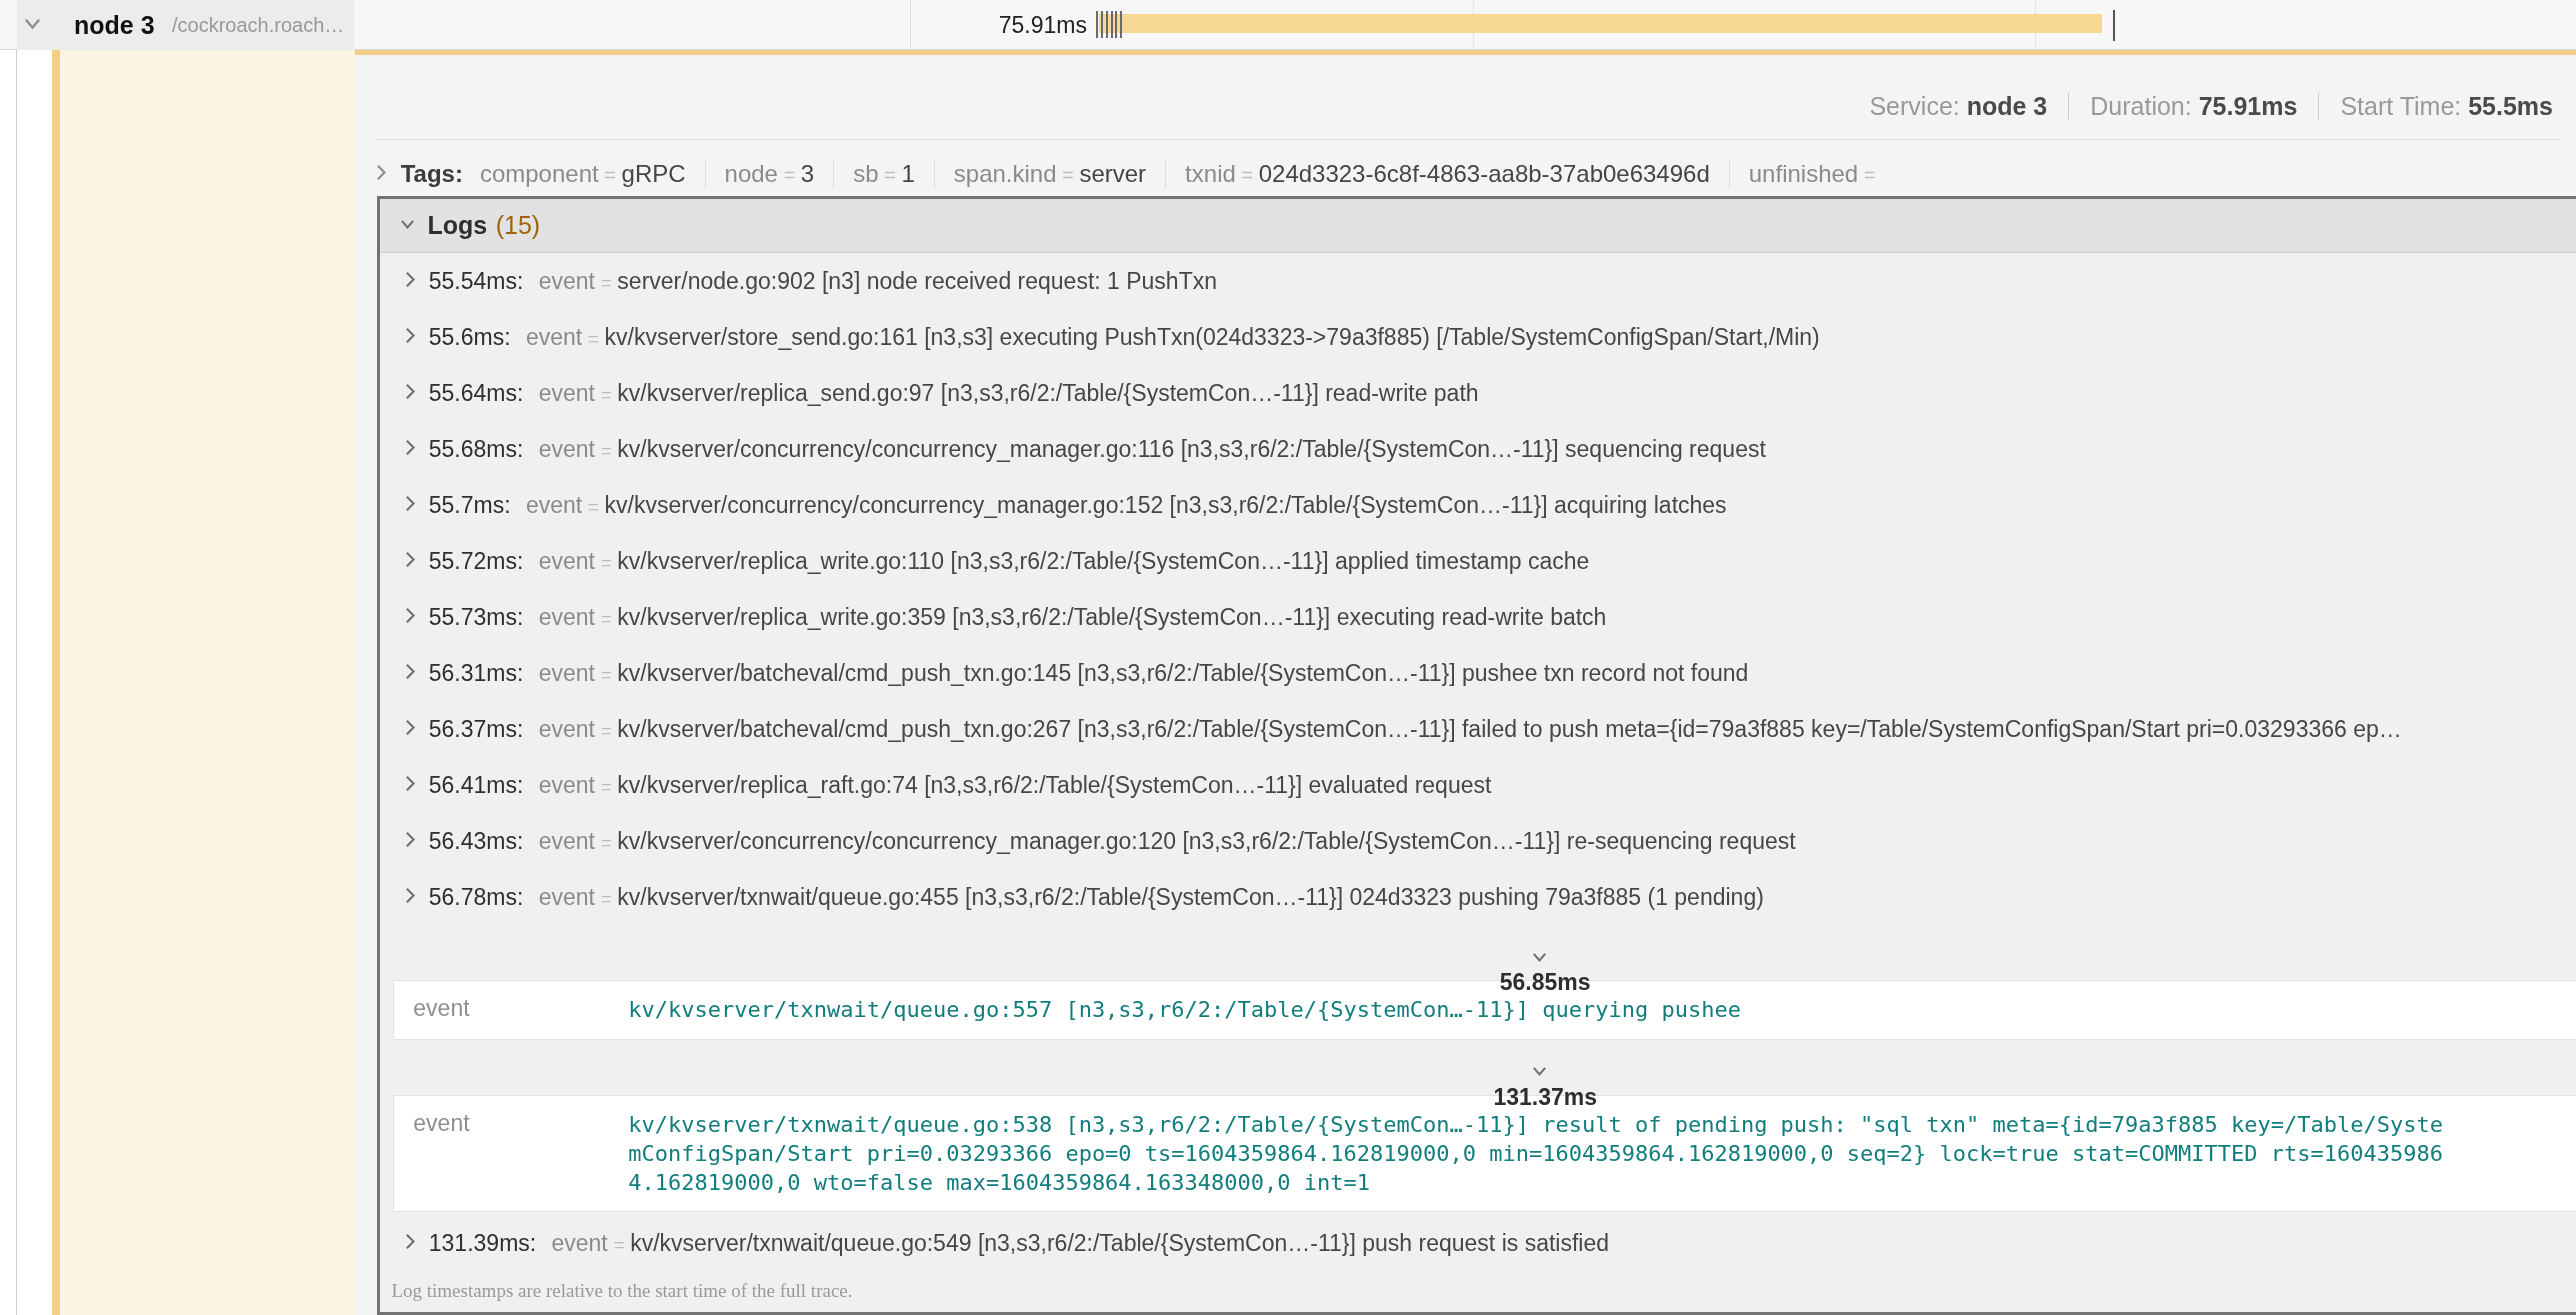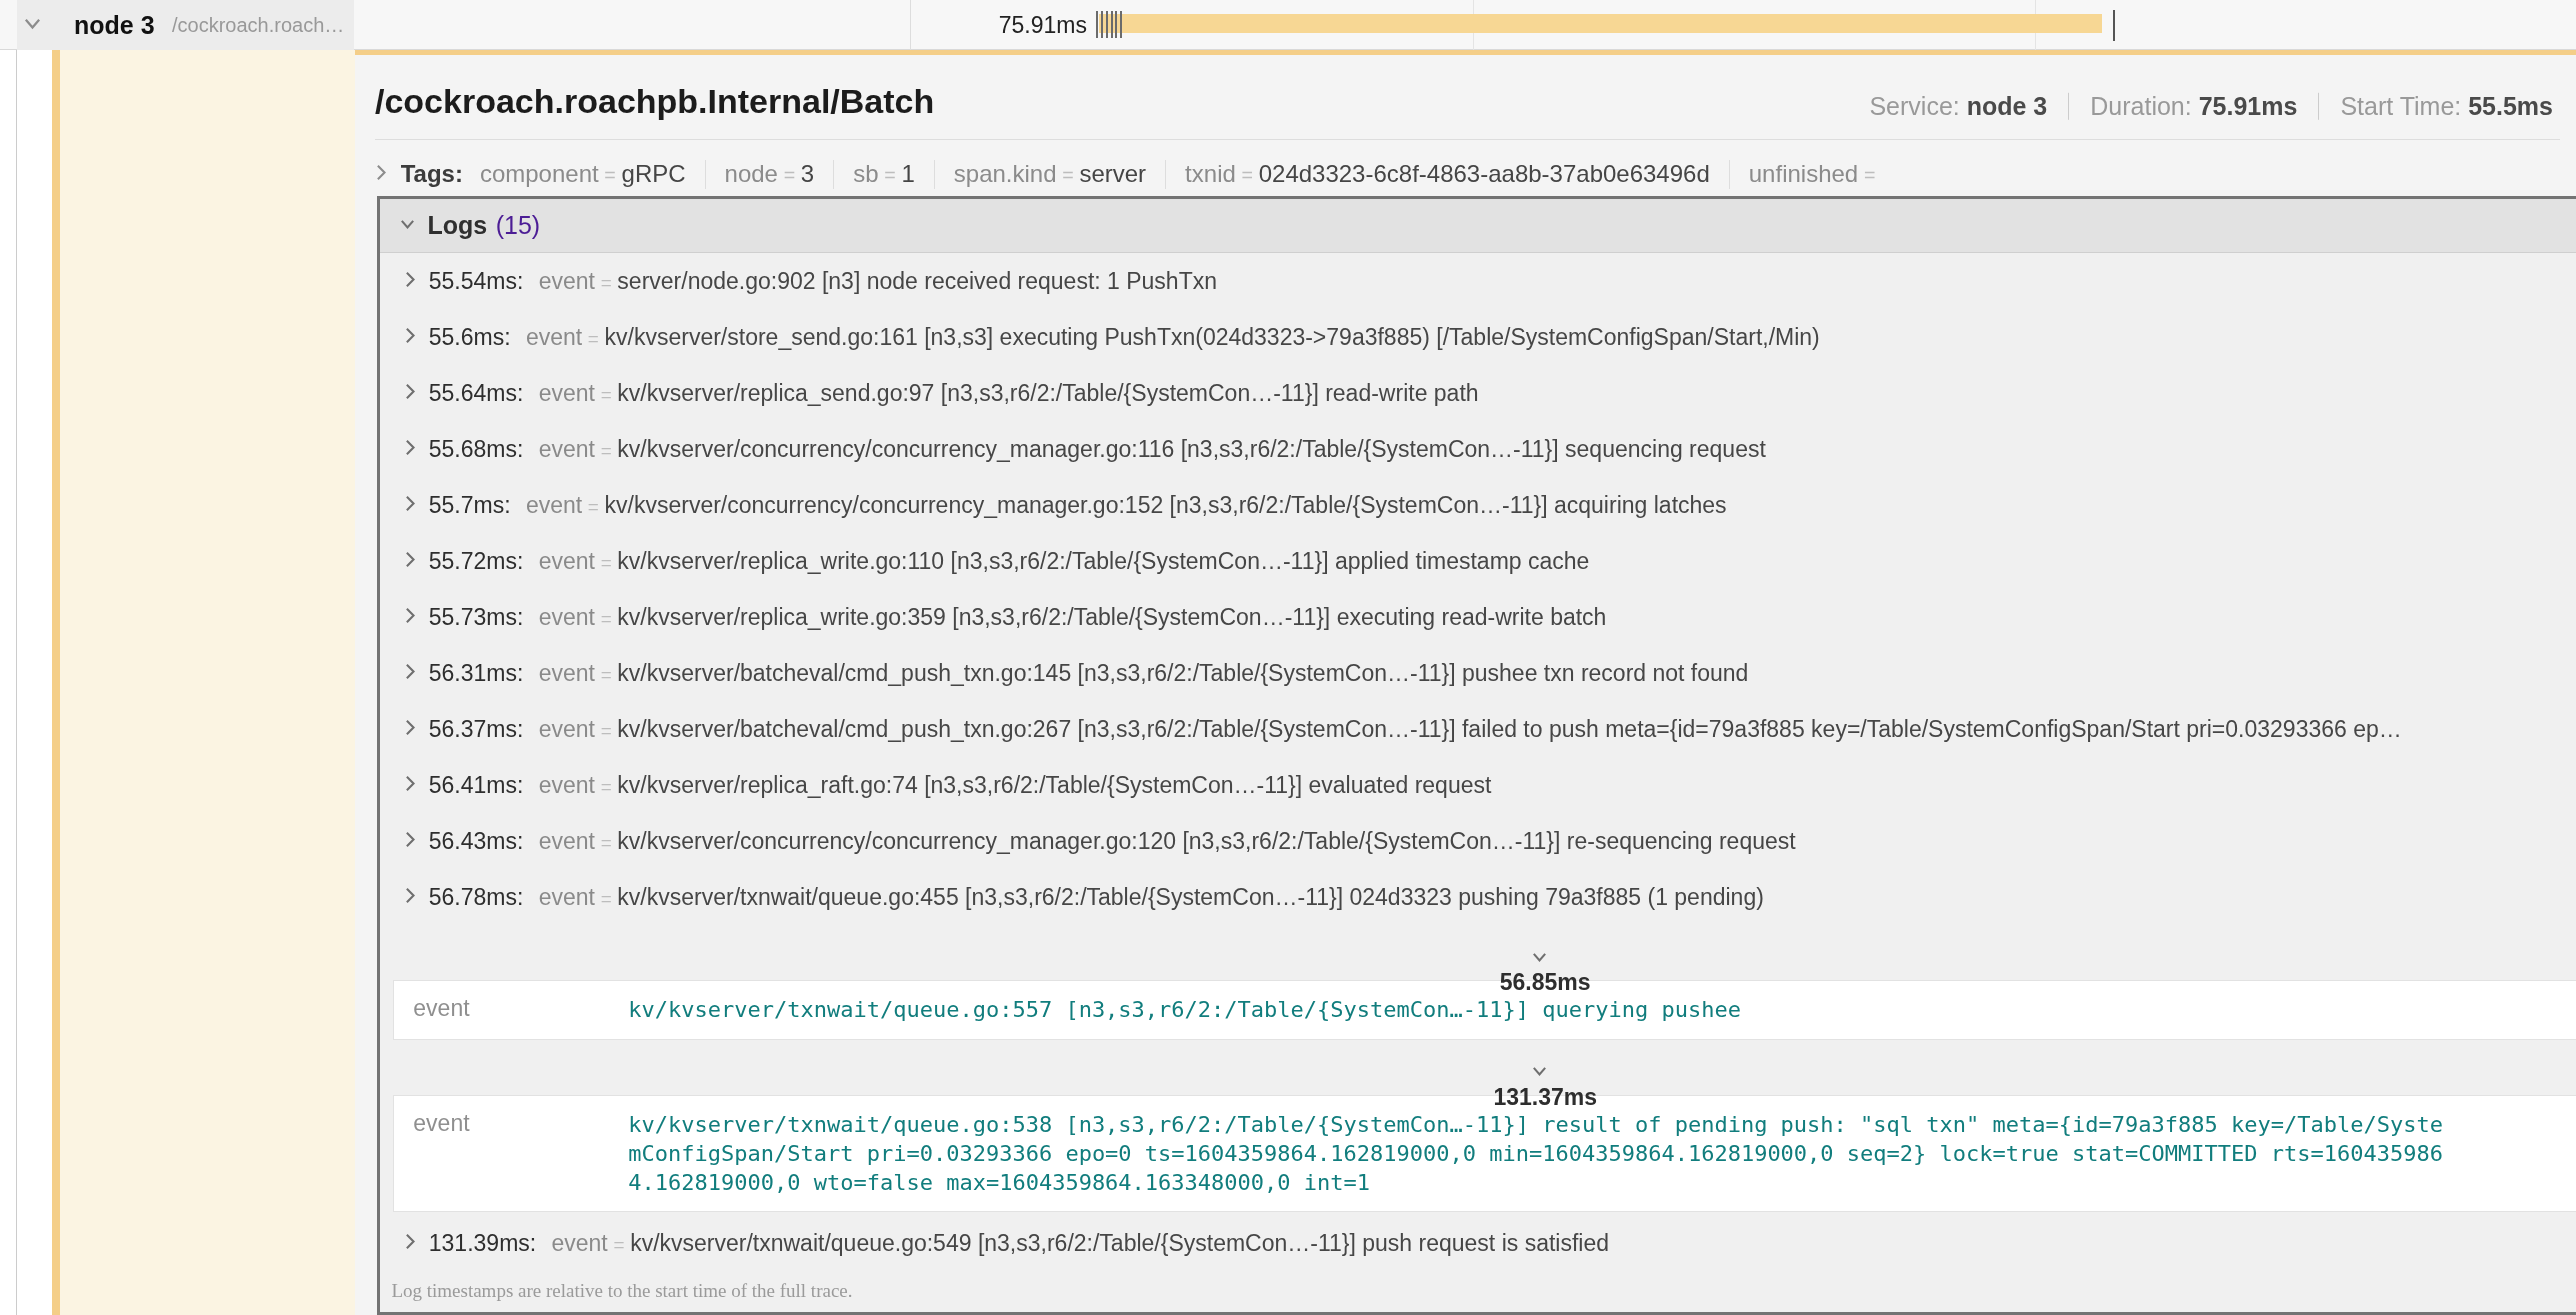--- a/index.html
+++ b/index.html
@@ -46,21 +46,21 @@
   .tags-label{font-weight:bold;color:#3c3c3c;margin:0 17px 0 13.3px;}
   .tag-chip{display:flex;align-items:baseline;white-space:nowrap;}
   .tag-key{color:#8b8b8b;}
   .eq{color:#bdbdbd;font-size:0.82em;padding:0 5.7px;}
   .tag-val{color:#454545;}
   .chip-sep{width:1px;height:29px;background:#ddd;margin:0 19px;align-self:center;}
   
   .logs-box{position:absolute;left:22px;top:141px;width:2300px;height:1119px;background:#f0f0f0;border:3px solid #737373;overflow:hidden;}
   .logs-band{height:54px;background:#e2e2e2;border-bottom:1px solid #cfcfcf;display:flex;align-items:center;padding-left:19px;}
   .logs-band .band-title{font-size:25px;font-weight:bold;color:#2f2f2f;margin-left:11.4px;}
-  .logs-band .band-count{font-size:25px;color:#4c1d95;margin-left:8.6px;font-weight:normal;text-align:right;}
+  .logs-band .band-count{font-size:25px;color:#a16207;margin-left:8.6px;font-weight:normal;text-align:right;}
   .log-row{height:56px;display:flex;align-items:center;padding-left:24px;font-size:23px;white-space:nowrap;overflow:hidden;}
   .log-row .ts{font-weight:normal;color:#2e2e2e;margin-left:12.4px;}
   .log-row .kv{margin-left:15.3px;}
   .log-key{color:#8a8a8a;}
   .log-val{color:#464646;}
   .exp-header{height:38px;margin-top:17px;display:flex;align-items:center;padding-left:24px;font-size:23px;flex-direction:column;}
   .exp-header .ts{font-weight:bold;color:#2e2e2e;margin-left:12.4px;}
   .kv-table{margin:0 13.3px;background:#fff;border:1px solid #e2e2e2;display:flex;padding:14.3px 0;}
   .kv-table .k{width:234px;padding-left:19px;font-size:23px;color:#8f8f8f;flex-shrink:0;}
   .kv-table .v{font-family:"DejaVu Sans Mono","Liberation Mono",monospace;font-size:22px;line-height:29px;color:var(--teal);width:1821px;word-break:break-all;white-space:pre-wrap;}
@@ -93,21 +93,20 @@
   <div class="log-tick" style="left:1101px"></div>
   <div class="log-tick" style="left:1106px"></div>
   <div class="log-tick" style="left:1111px"></div>
   <div class="log-tick" style="left:1115px"></div>
   <div class="log-tick" style="left:1120px"></div>
   <div class="log-tick tall" style="left:2113px"></div>
 </div>
 
 <div class="detail-panel">
   <div class="detail-header">
-    <span class="detail-title">/cockroach.roachpb.Internal/Batch</span>
     <span class="detail-meta">
       <span>Service:</span>&nbsp;<b>node 3</b>
       <span class="meta-sep"></span>
       <span>Duration:</span>&nbsp;<b>75.91ms</b>
       <span class="meta-sep"></span>
       <span>Start Time:</span>&nbsp;<b>55.5ms</b>
     </span>
   </div>
   <div class="header-divider"></div>
 

